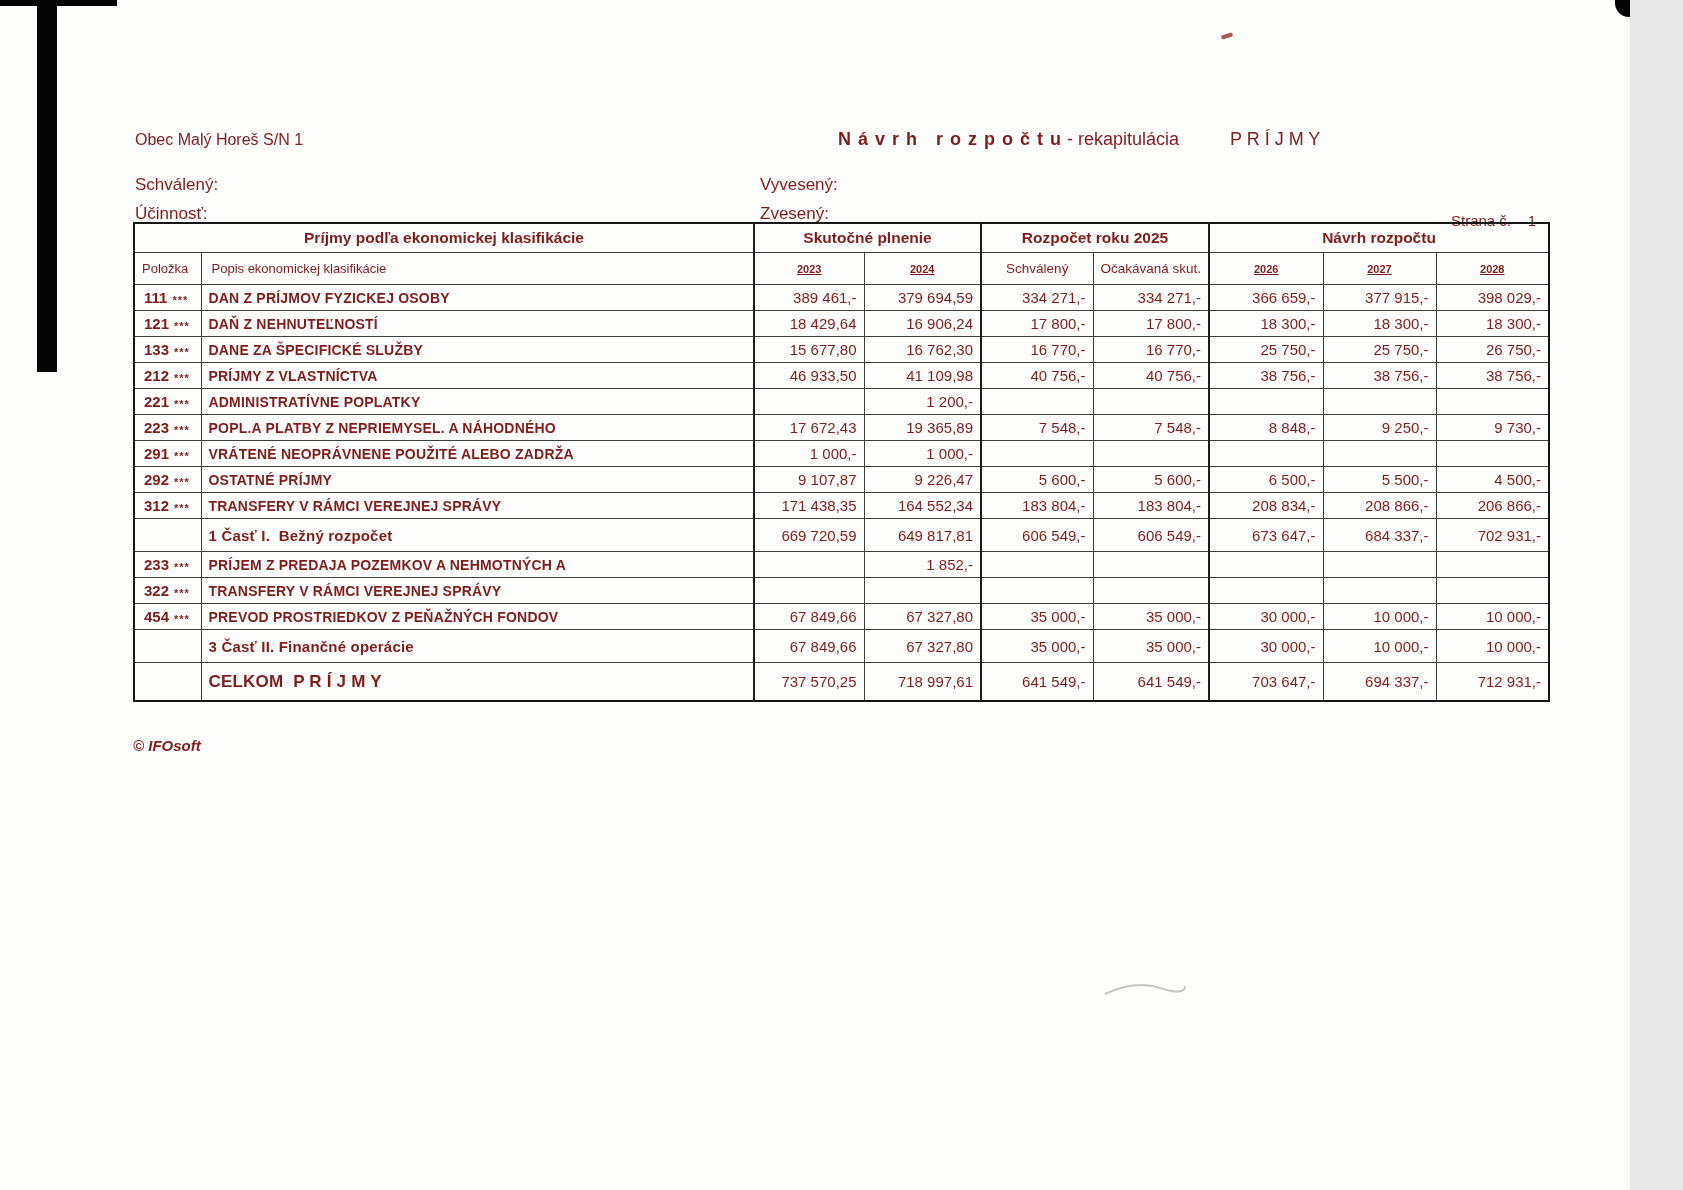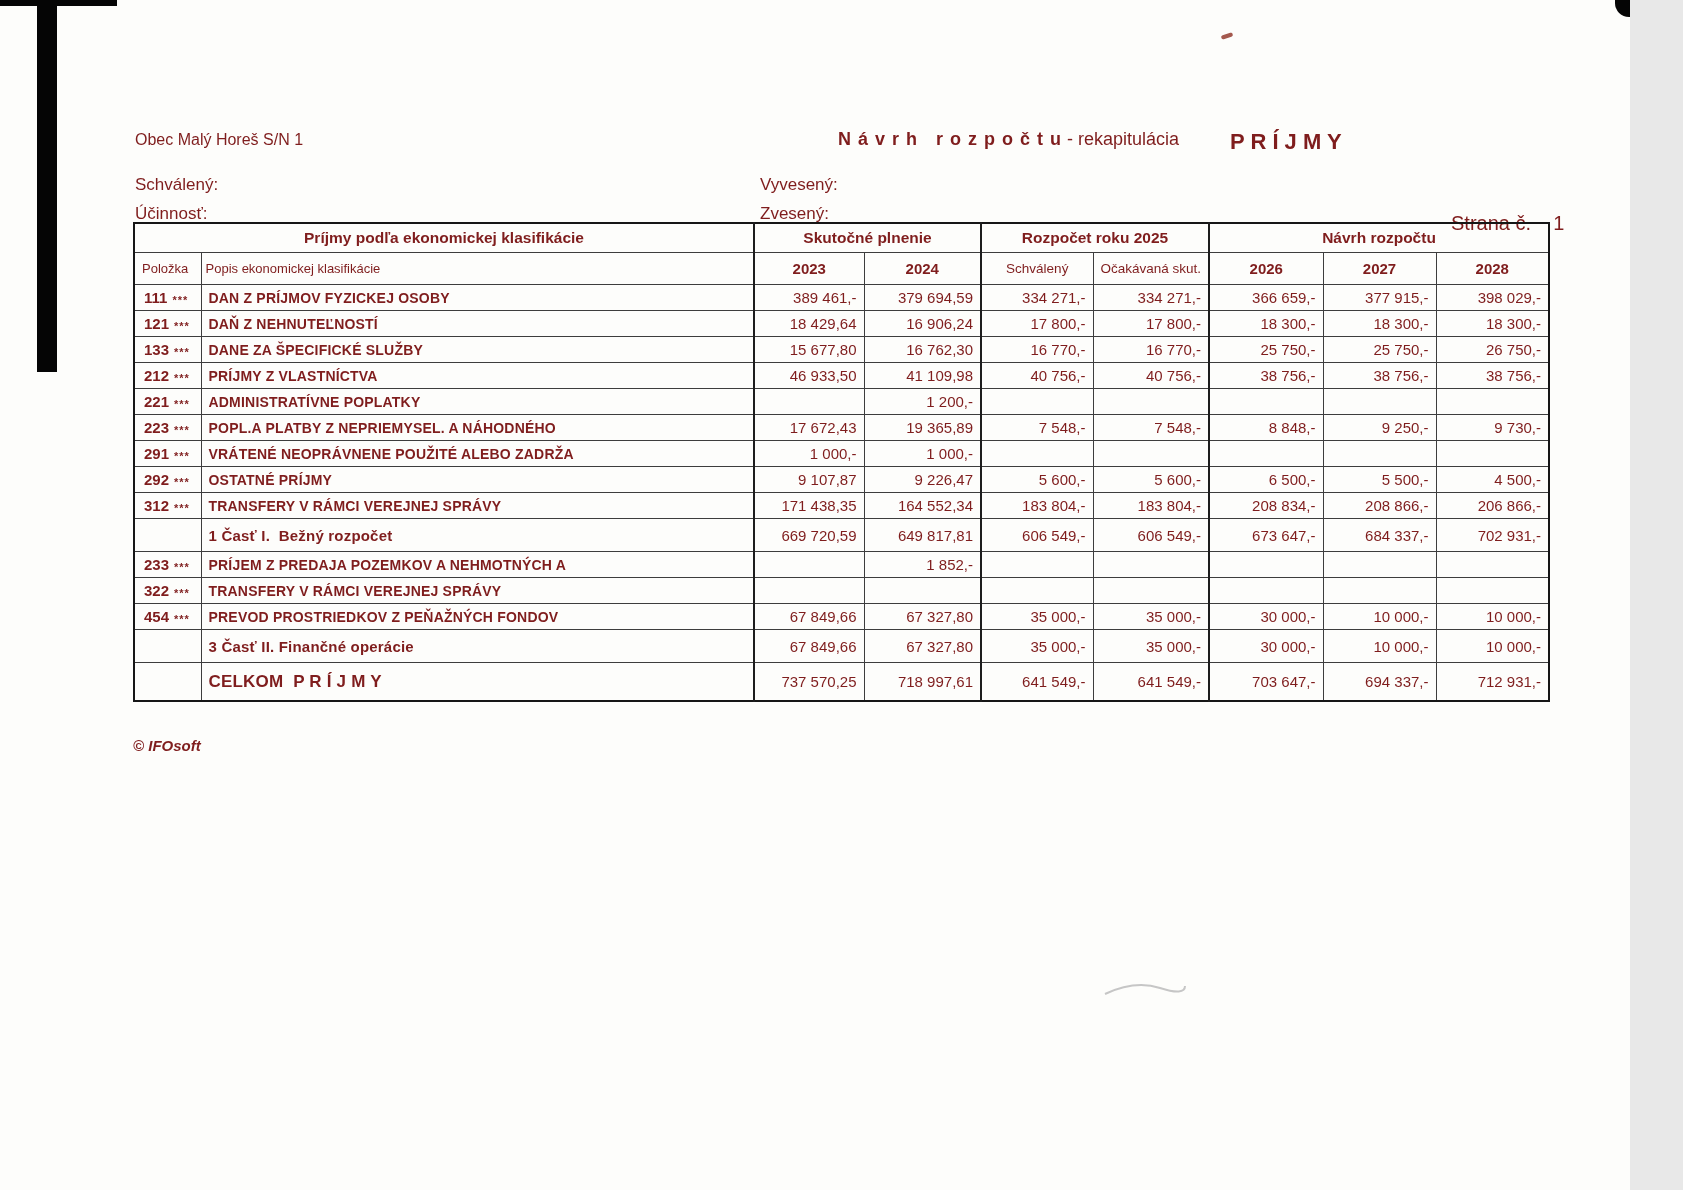--- a/index.html
+++ b/index.html
@@ -8,45 +8,45 @@
     background:#fdfdfb; overflow:hidden;
     font-family:"Liberation Sans", sans-serif; color:#7f1d1d;
   }
 
   
   .abs { position:absolute; white-space:pre; }
   .hdr-org   { left:135px; top:131px; font-size:16px; }
   .hdr-title { left:838px; top:129px; font-size:18px; }
   .hdr-title .t-main { font-weight:bold; letter-spacing:1px;text-align:center; }
   .hdr-title .t-sub  { font-weight:normal; }
-  .hdr-prijmy{ left:1230px; top:129px; font-size:22px; font-weight:bold; }
+  .hdr-prijmy{ left:1230px; top:129px; font-size:18px; font-weight:normal; }
   .lbl       { font-size:17px; }
   .lbl-schvaleny { left:135px; top:175px; }
   .lbl-vyveseny  { left:760px; top:175px; }
   .lbl-ucinnost  { left:135px; top:204px; }
   .lbl-zveseny   { left:760px; top:204px; }
-  .strana    { left:1451px; top:212px; font-size:20px; }
+  .strana    { left:1451px; top:212px; font-size:15px; }
 
   
   .budget-table {
     position:absolute; left:133px; top:222px; width:1415px;
     border-collapse:collapse; table-layout:fixed;
     border:2px solid #161616; background:transparent;
   }
   .budget-table th, .budget-table td {
     border:1px solid #3d3d3d; overflow:hidden;
     padding:0 7px; vertical-align:middle;
   }
   .hb { border-right-width:2px !important; border-right-color:#1d1d1d !important; }
 
   tr.group-row th { height:28px; font-size:15.5px; font-weight:bold; text-align:center; }
   tr.cols-row  th { height:31px; }
   th.h-polozka { font-weight:normal; font-size:13px; text-align:left; }
-  th.h-popis   { font-weight:normal; font-size:13px; text-align:left; padding-left:4px; }
-  th.h-year    { font-weight:bold; font-size:15px; text-align:center; }
+  th.h-popis   { font-weight:normal; font-size:13px; text-align:left; padding-left:10px; }
+  th.h-year    { font-weight:bold; font-size:11px; text-align:center;text-decoration:underline; }
   th.h-sub     { font-weight:normal; font-size:13.5px; text-align:center; padding:0 2px; }
 
   tbody tr.item     td { height:25px; }
   tbody tr.subtotal td { height:32px; }
   tbody tr.total    td { height:37px; }
   td.c-code { font-weight:bold; font-size:15px; white-space:nowrap; padding-left:9px; }
   td.c-code .stars { font-size:11px; letter-spacing:1px; margin-left:5px; vertical-align:-1px; }
   td.c-desc { font-weight:bold; font-size:14px; white-space:pre; letter-spacing:.2px; }
   tr.subtotal td.c-desc { font-size:15px; }
   tr.total    td.c-desc { font-size:17px; }

